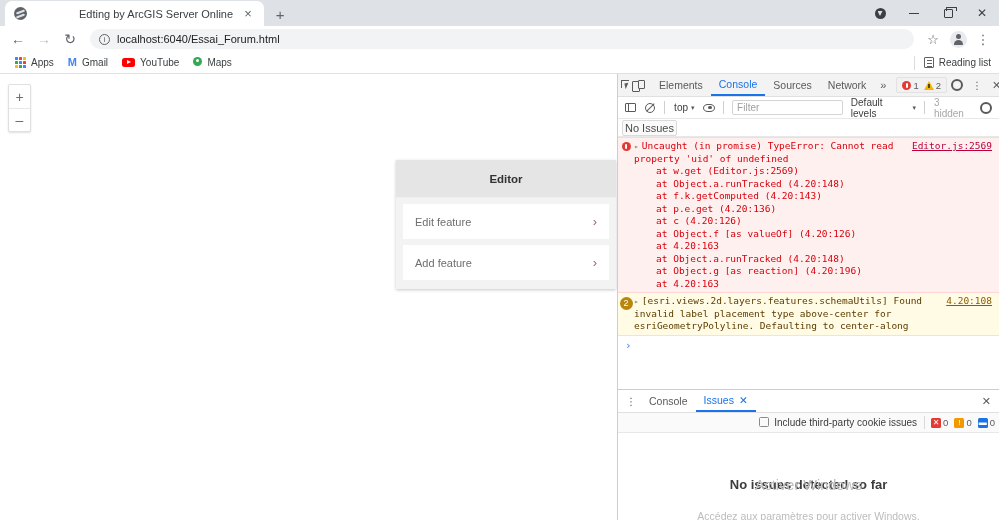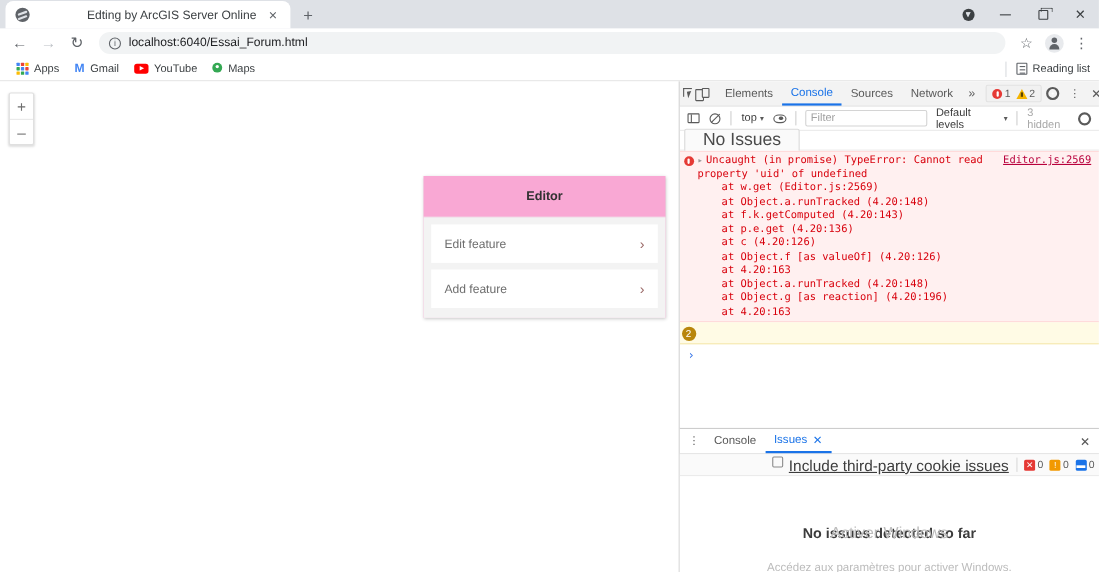--- a/index.html
+++ b/index.html
@@ -176,22 +176,22 @@
     background: #fff; border: 1px solid #e0e0e0; border-radius: 2px;
     box-shadow: 0 1px 2px rgba(0,0,0,0.12);
   }
   .zoom-btn {
     height: 23px; display: flex; align-items: center; justify-content: center;
     font-size: 14px; color: #6e6e6e; line-height: 1;
   }
   .zoom-btn + .zoom-btn { border-top: 1px solid #e8e8e8; }
 
   .editor-widget {
-    position: absolute; left: 385px; top: 86px; width: 220px;
-    background: #f9a8d4;
+    position: absolute; left: 396px; top: 86px; width: 220px;
+    background: #e5e5e5;
     box-shadow: 0 1px 3px rgba(0,0,0,0.22);
     font-size: 11px;
   }
   .editor-header {
     height: 38px; display: flex; align-items: center; justify-content: center;
     font-size: 11.5px; font-weight: bold; color: #323232;
     border-bottom: 1px solid #efefef;
   }
   .editor-body { padding: 6px 7px 9px 7px; background: #f3f3f3; }
   .editor-item {
@@ -314,22 +314,22 @@
     font-size: 10px; color: #a0a0a0; background: #fff;
   }
   .levels { display: flex; align-items: center; gap: 3px; font-size: 10px; color: #3c3c3c; padding: 0 4px; }
   .hidden-cnt { font-size: 10px; color: #a8a8a8; padding: 0 5px; }
 
   .no-issues-bar {
     height: 18px; display: flex; align-items: center;
     border-bottom: 1px solid #e8e8e8; padding-left: 4px; background: #fff;
   }
   .no-issues-pill {
-    border: 1px solid #dadada; border-radius: 2px; padding: 1px 16px;
-    font-size: 16px; color: #4a4a4a; background: #fafafa;
+    border: 1px solid #dadada; border-radius: 2px; padding: 1px 2px;
+    font-size: 11px; color: #4a4a4a; background: #fafafa;
   }
 
   
   .console-body { flex: 1; overflow: hidden; background: #fff; }
   .msg { display: flex; padding: 2px 3px 2px 0; font-family: "DejaVu Sans Mono", monospace; font-size: 9.5px; line-height: 1.32; }
   .msg-error { background: #fff0f0; border-top: 1px solid #ffd6d6; border-bottom: 1px solid #ffd6d6; color: #d8000c; }
   .msg-warn  { background: #fffbe5; border-bottom: 1px solid #f5e8b0; color: #5c3c00; }
   .msg-icon-col { width: 16px; flex: 0 0 16px; display: flex; justify-content: center; padding-top: 2px; }
   .msg-main { flex: 1; min-width: 0; padding-right: 4px; }
   .msg-head { display: flex; align-items: flex-start; }
@@ -364,21 +364,21 @@
   .drawer-tab {
     padding: 0 8px; height: 22px; display: flex; align-items: center; gap: 5px;
     font-size: 10.5px; color: #5a5a5a;
   }
   .drawer-tab.active { color: #1a73e8; border-bottom: 2px solid #1a73e8; }
   .drawer-toolbar {
     height: 20px; display: flex; align-items: center; justify-content: flex-end;
     border-bottom: 1px solid #e8e8e8; padding-right: 4px; gap: 7px;
     background: #fafafa;
   }
-  .cb-wrap { display: flex; gap: 5px; font-size: 14px; color: #3c3c3c; text-decoration: underline; }
+  .cb-wrap { display: flex; gap: 5px; font-size: 10px; color: #3c3c3c; }
   .cb { width: 10px; height: 10px; border: 1px solid #8a8a8a; border-radius: 1.5px; }
   .issue-badges { display: flex; align-items: center; gap: 6px; }
   .issue-badges::before { content: ""; width: 1px; height: 13px; background: #dadada; }
   .ib { display: flex; align-items: center; gap: 2px; font-size: 9.5px; color: #5a5a5a; }
   .ib-sq { width: 10px; height: 10px; border-radius: 1.5px; display: flex; align-items: center;
            justify-content: center; color: #fff; font-size: 8px; line-height: 1; }
   .drawer-content { flex: 1; position: relative; background: #fff; font-weight: bold; }
   .no-issue-text {
     position: absolute; left: 0; right: 0; top: 44px; text-align: center;
     font-size: 13px; color: #3c3c3c;
@@ -581,20 +581,28 @@
             <div>at Object.g [as reaction] (4.20:196)</div>
             <div>at 4.20:163</div>
           </div>
         </div>
       </div>
 
       <div class="msg msg-warn">
         <div class="msg-icon-col">
           <span class="cnt-badge">2</span>
         </div>
+        <div class="msg-main">
+          <div class="msg-head">
+            <span class="msg-text">
+              <span class="arrow">▸</span><span>[esri.views.2d.layers.features.schemaUtils] Found invalid label placement type above-center for esriGeometryPolyline. Defaulting to center-along</span>
+            </span>
+            <span class="src-link">4.20:108</span>
+          </div>
+        </div>
       </div>
 
       <div class="prompt-row">
         <span>›</span>
       </div>
     </div>
 
     <div class="drawer">
       <div class="drawer-tabbar">
         <div class="dt-icbtn">⋮</div>

